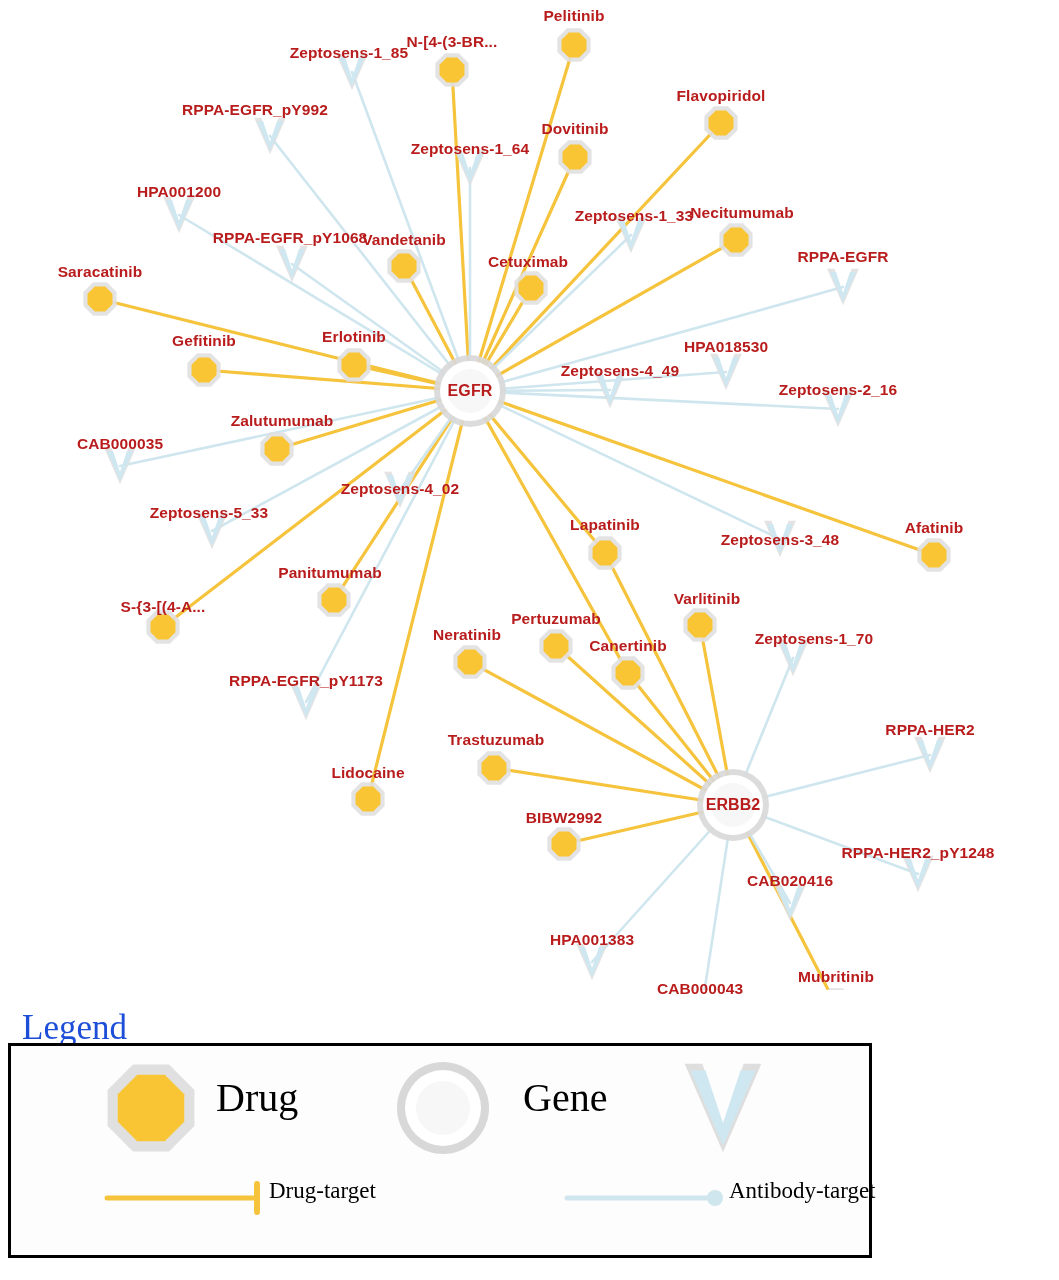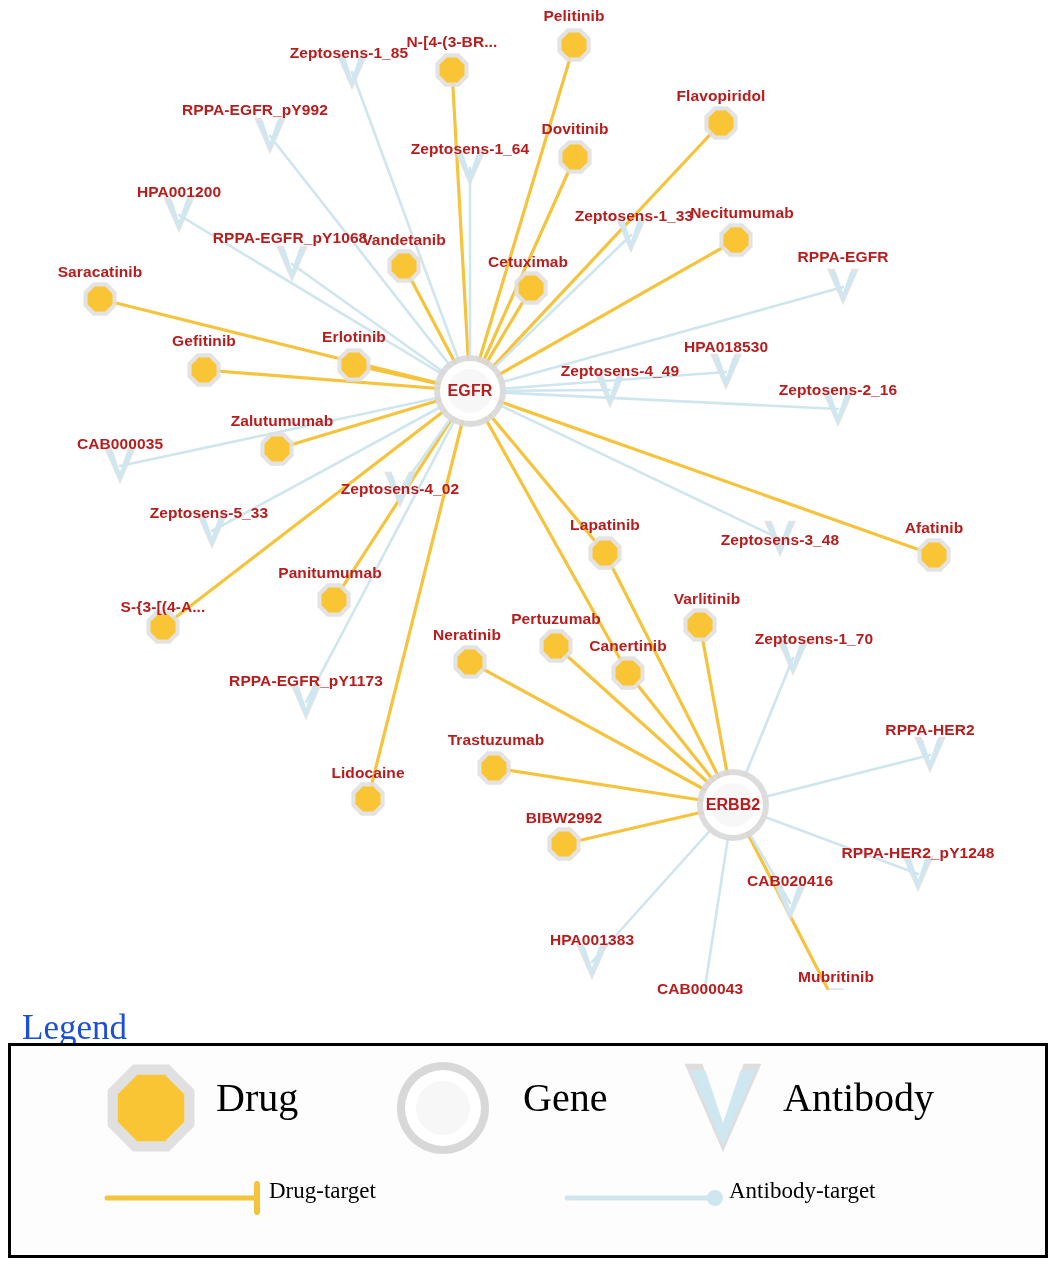--- a/index.html
+++ b/index.html
@@ -54,21 +54,21 @@
     font-family: "Liberation Serif", serif;
     font-size: 35px;
     font-weight: normal;
     color: #1d4ed8;
     margin-top: 23px;
   }
   #legend-box {
     position: absolute;
     left: 8px;
     top: 58px;
-    width: 1040px;
+    width: 864px;
     height: 215px;
     border: 3px solid #000;
     background: #fdfdfd;
     box-sizing: border-box;
   }
   .legend-text {
     position: absolute;
     font-family: "Liberation Serif", serif;
     font-size: 40px;
     color: #000;
@@ -394,17 +394,16 @@
           <line x1="96" y1="152" x2="246" y2="152" stroke="#f5c33c" stroke-width="5" stroke-linecap="round"></line>
           <line x1="246" y1="138" x2="246" y2="166" stroke="#f5c33c" stroke-width="6" stroke-linecap="round"></line>
         </g>
         <g>
           <line x1="556" y1="152" x2="700" y2="152" stroke="#cfe6ee" stroke-width="5" stroke-linecap="round"></line>
           <circle cx="704" cy="152" r="8" fill="#cfe6ee"></circle>
         </g>
       </svg>
     <div class="legend-text" id="lt-drug" style="left:205px; top:28px;">Drug</div>
     <div class="legend-text" id="lt-gene" style="left:512px; top:28px;">Gene</div>
-    <div class="legend-text" id="lt-ab" style="left:772px; top:28px;">Antibody</div>
     <div class="legend-text small" id="lt-dt" style="left:258px; top:132px;">Drug-target</div>
     <div class="legend-text small" id="lt-at" style="left:718px; top:132px;">Antibody-target</div>
   </div>
 </div>
 
 </body></html>

